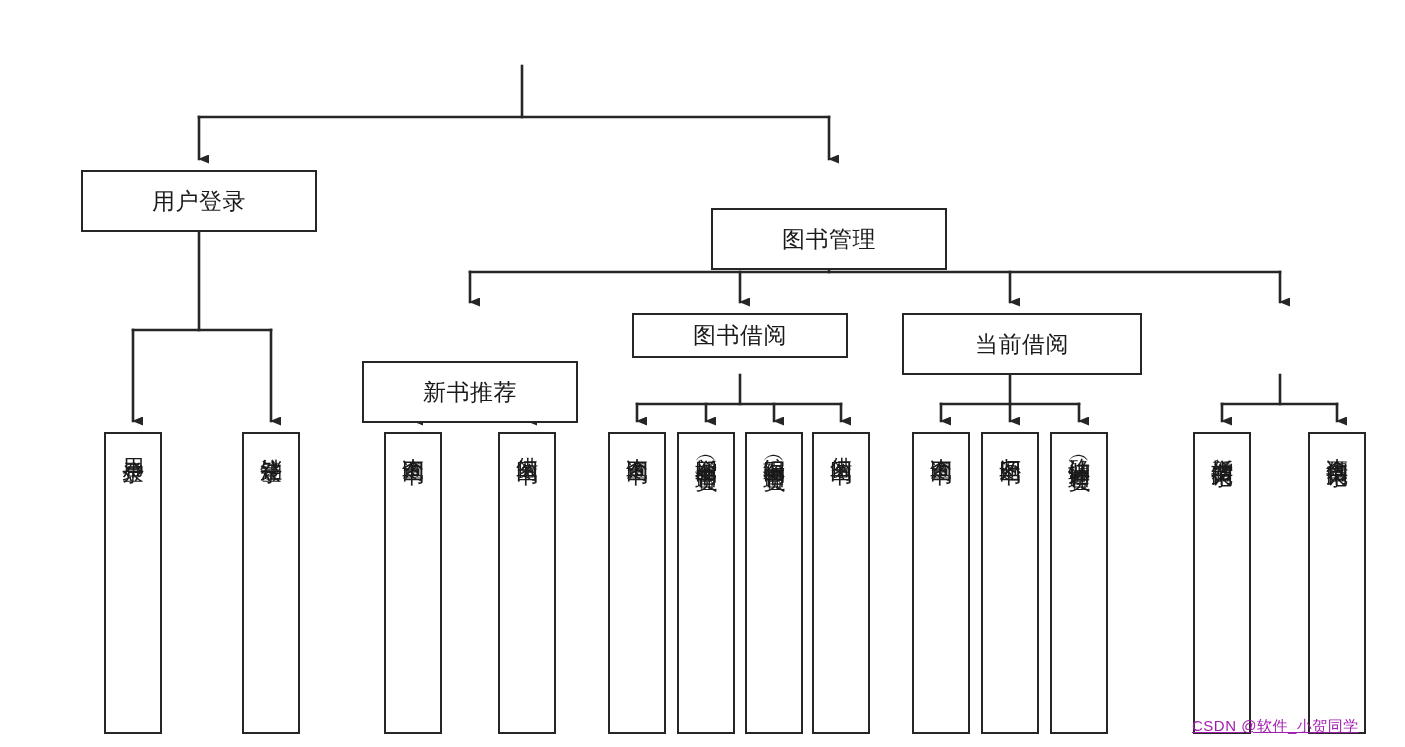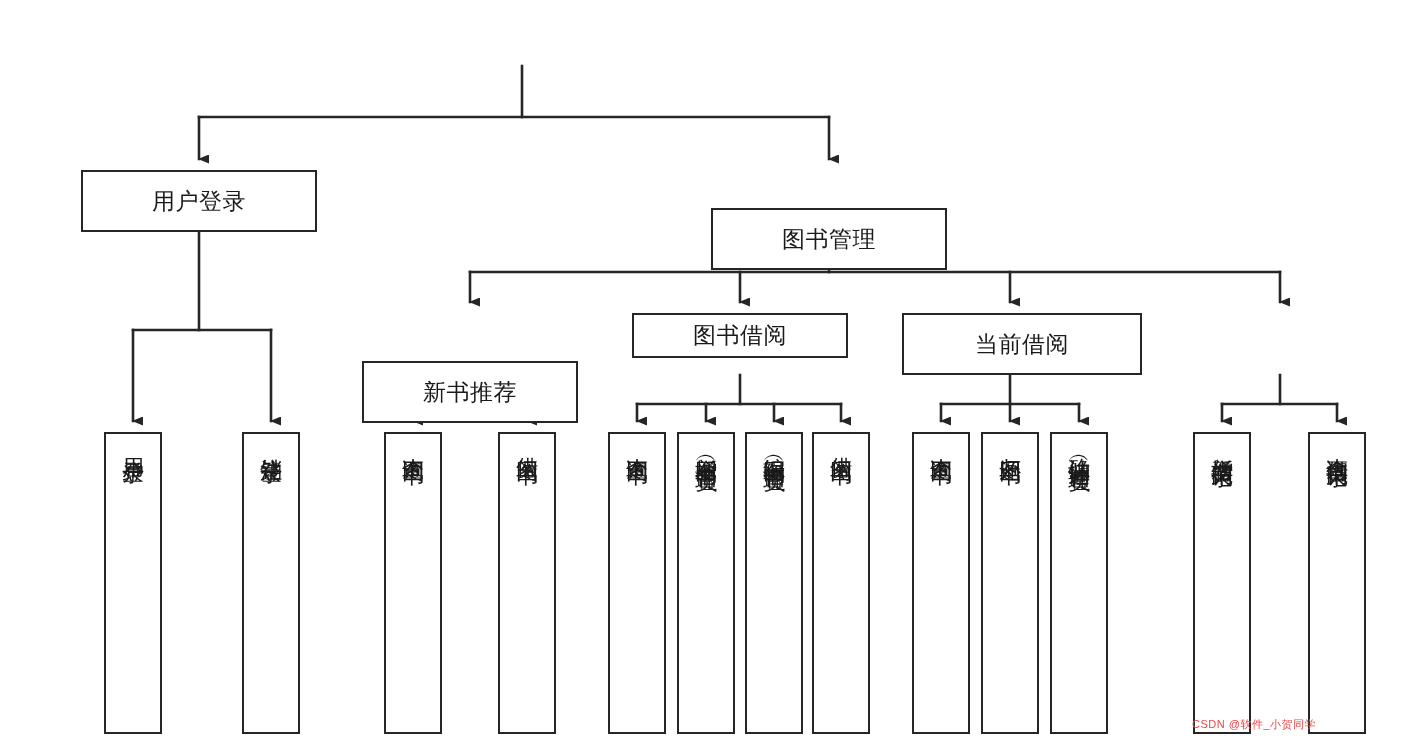--- a/index.html
+++ b/index.html
@@ -46,24 +46,25 @@
     letter-spacing: 2px;
     padding-top: 6px;
     justify-content: flex-start;
   }
   .node-label {
     display: block;
     white-space: nowrap;
   }
   .watermark {
     position: absolute;
-    font-size: 11px;
-    color: #ef4444;
+    font-size: 15px;
+    color: #a21caf;
     white-space: nowrap;
     letter-spacing: 0.5px;
+    text-decoration: underline;
   }
 </style>
 </head>
 <body>
 
 <div id="stage">
 
   <svg id="wires" viewBox="0 0 1405 747" xmlns="http://www.w3.org/2000/svg">
     <defs>
       <marker id="arw" markerWidth="10" markerHeight="11" refX="4.5" refY="10" orient="auto" markerUnits="userSpaceOnUse">

